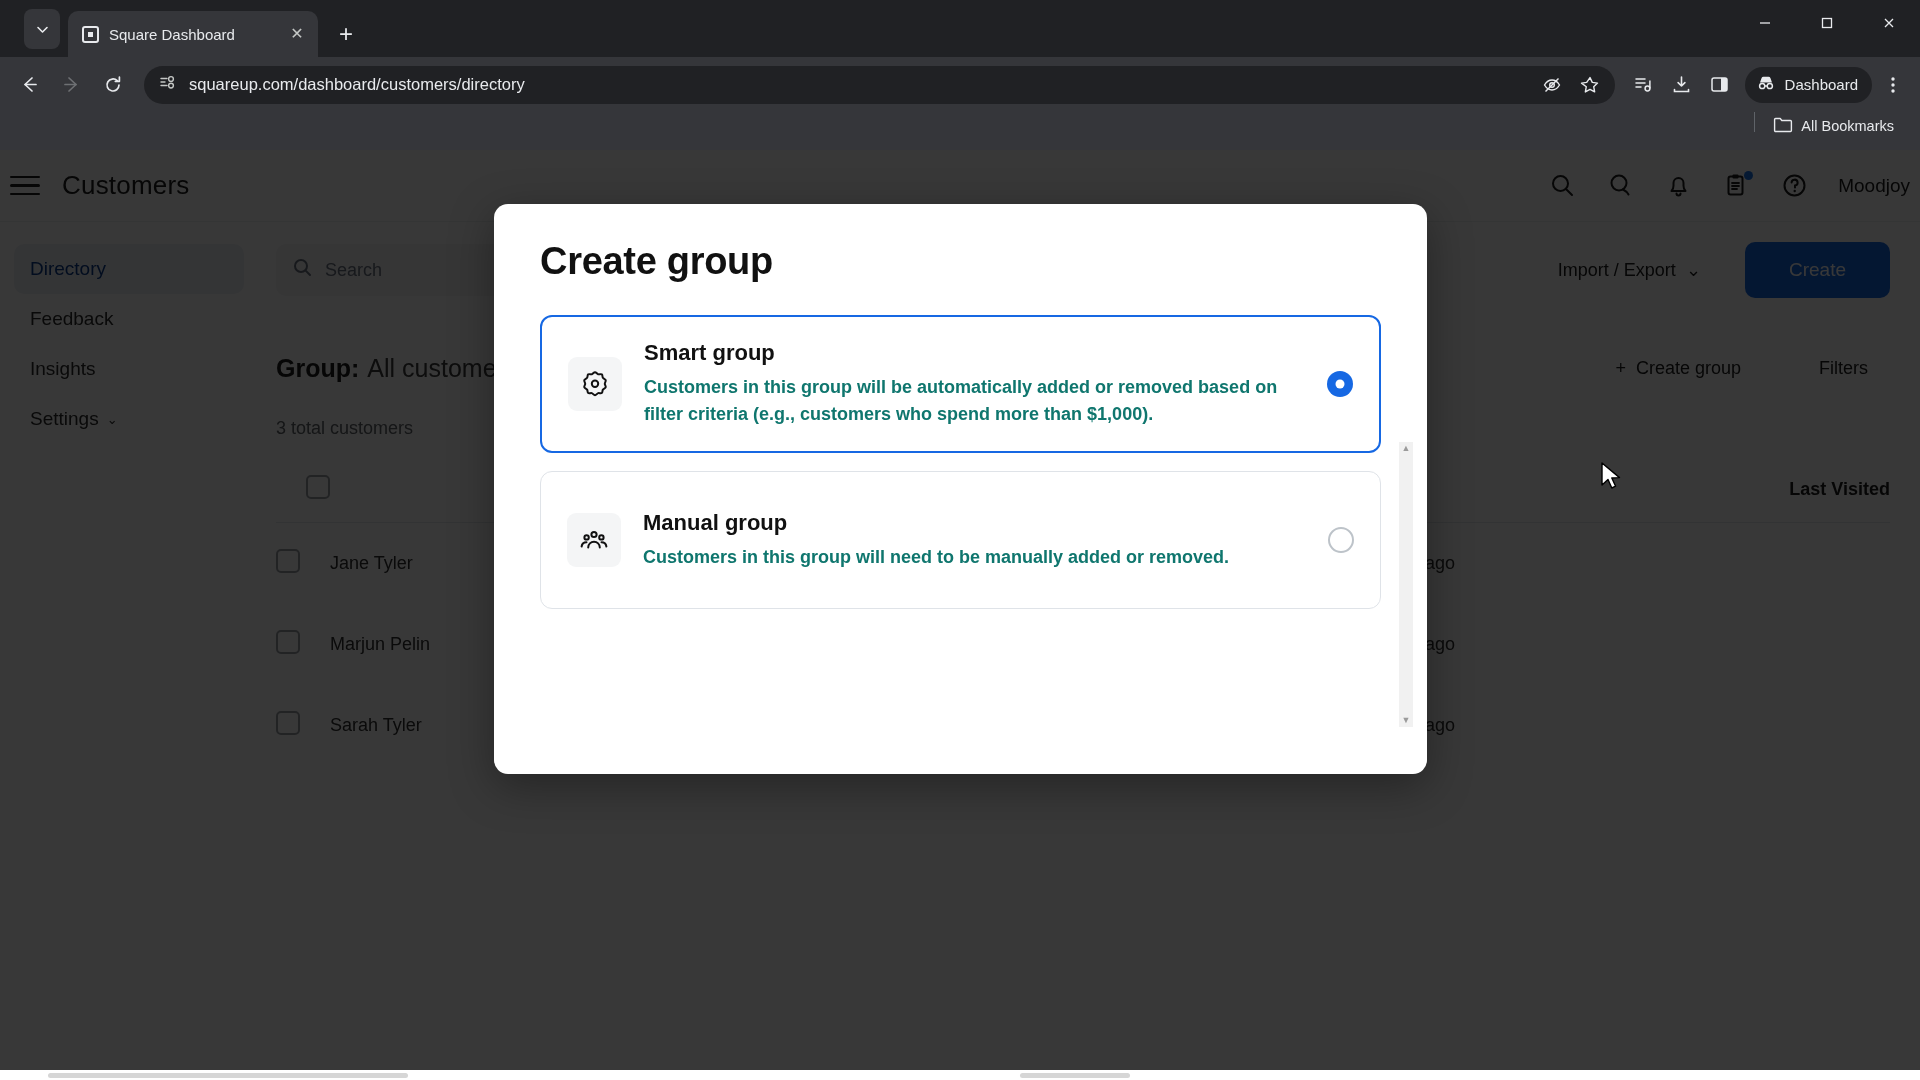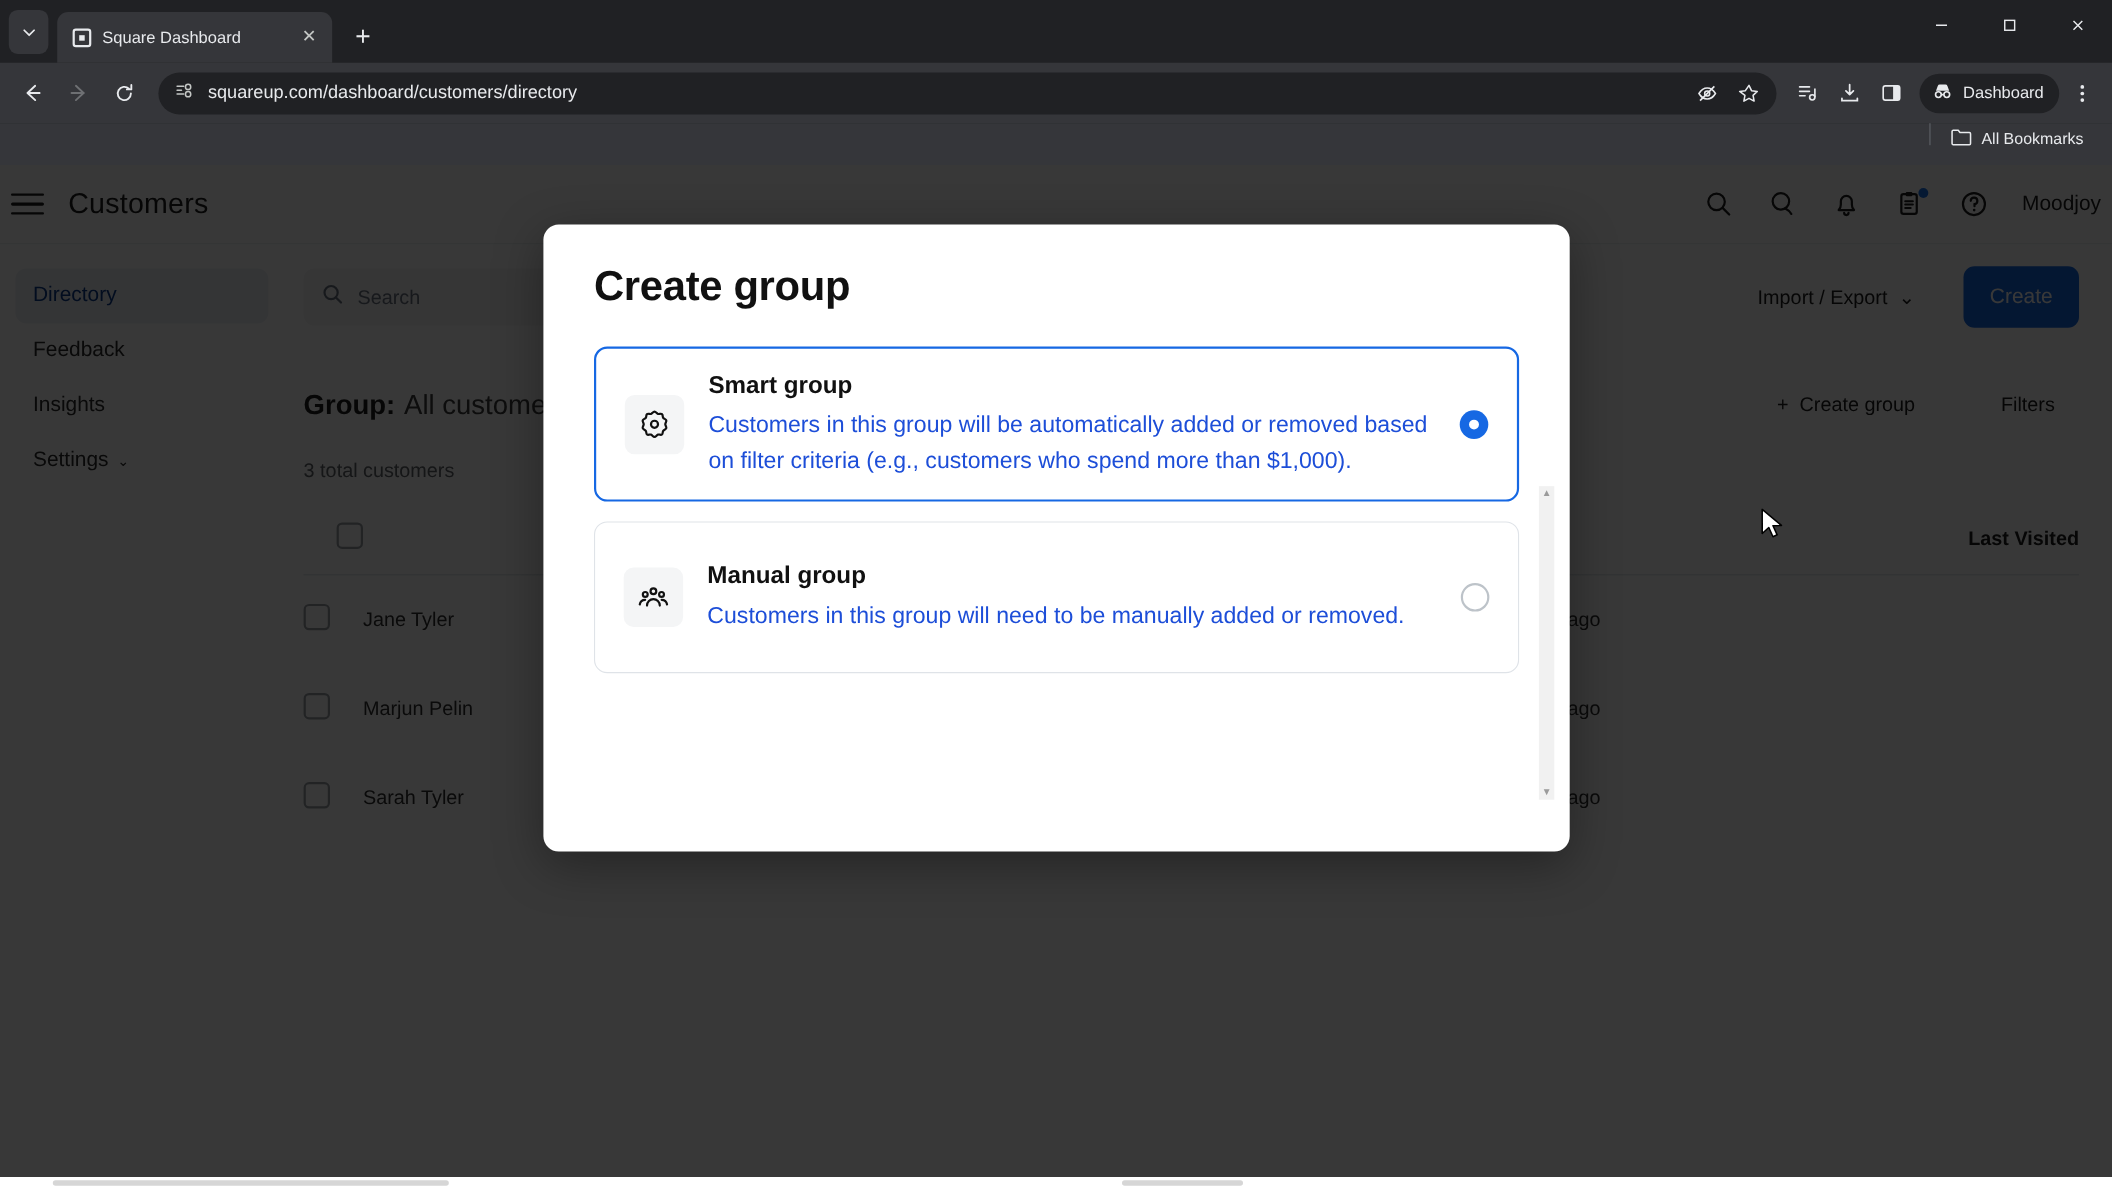--- a/index.html
+++ b/index.html
@@ -9,21 +9,21 @@
     background: #ffffff;
     position: relative;
   }
 
   
   .browser { position: absolute; inset: 0; background: #202124; }
 
   .tabstrip {
     position: absolute; top: 0; left: 0; right: 0; height: 57px;
     background: #202124;
-    display: flex; align-items: flex-end;
+    display: flex; align-items: flex-end; padding-left: 16px;
   }
   .tab-list-btn {
     width: 36px; height: 40px; margin: 0 4px 8px 8px;
     background: #35363a; border-radius: 8px;
     display: flex; align-items: center; justify-content: center;
     color: #e8eaed;
   }
   .tab {
     position: relative;
     width: 250px; height: 46px;
@@ -117,21 +117,21 @@
     width: 470px; height: 52px; background: #f3f4f6; border-radius: 10px;
     display: flex; align-items: center; gap: 12px; padding: 0 16px;
     color: #6b7280; font-size: 18px;
   }
   .toolbar-right { margin-left: auto; display: flex; align-items: center; gap: 22px; }
   .ghost-btn {
     height: 52px; padding: 0 22px; border-radius: 10px; display: flex; align-items: center;
     gap: 10px; font-size: 18px; color: #1b1b1b;
   }
   .primary-btn {
-    height: 56px; padding: 0 24px; background: #1668e3; color: #fff; border-radius: 10px;
+    height: 56px; padding: 0 44px; background: #1668e3; color: #fff; border-radius: 10px;
     display: flex; align-items: center; font-size: 19px; font-weight: 500;
   }
 
   .group-row { margin-top: 44px; display: flex; align-items: center; }
   .group-label { font-size: 25px; font-weight: 700; color: #1b1b1b; }
   .group-value { font-size: 25px; color: #3b3b3b; margin-left: 8px; }
   .total-line { margin-top: 24px; font-size: 18px; color: #5f6368; }
   .actions-right { margin-left: auto; display: flex; align-items: center; gap: 34px; }
 
   table { width: 100%; border-collapse: collapse; margin-top: 36px; }
@@ -174,21 +174,21 @@
     min-height: 138px;
   }
   .option.selected { border: 2px solid #1668e3; }
   .option + .option { margin-top: 18px; }
   .opt-icon {
     width: 54px; height: 54px; flex: 0 0 54px; background: #f4f5f6; border-radius: 9px;
     display: flex; align-items: center; justify-content: center; color: #111;
   }
   .opt-text { flex: 1 1 auto; }
   .opt-title { font-size: 22px; font-weight: 700; color: #111; margin-bottom: 8px; }
-  .opt-desc { font-size: 21px; color: #1d4ed8; line-height: 1.5; max-width: 660px; }
+  .opt-desc { font-size: 18px; color: #0f766e; line-height: 1.5; max-width: 660px; font-weight: bold; }
   .radio { width: 26px; height: 26px; border-radius: 50%; border: 2px solid #bdc3c9; flex: 0 0 26px; }
   .radio.on { border: none; background: #1668e3; position: relative; }
   .radio.on::after {
     content: ""; position: absolute; left: 50%; top: 50%; width: 9px; height: 9px;
     transform: translate(-50%,-50%); background: #fff; border-radius: 50%;
   }
 
   .modal-scroll {
     position: absolute; right: 14px; top: 238px; width: 14px; height: 285px;
     background: #f1f1f1; display: flex; flex-direction: column; align-items: center;

